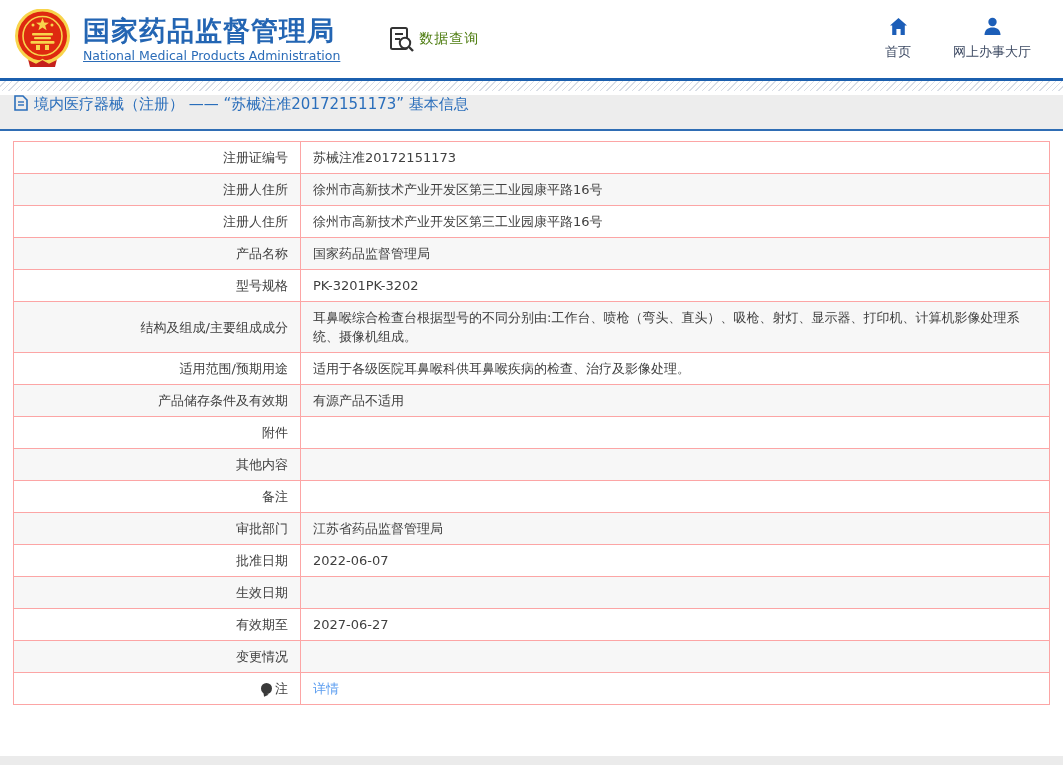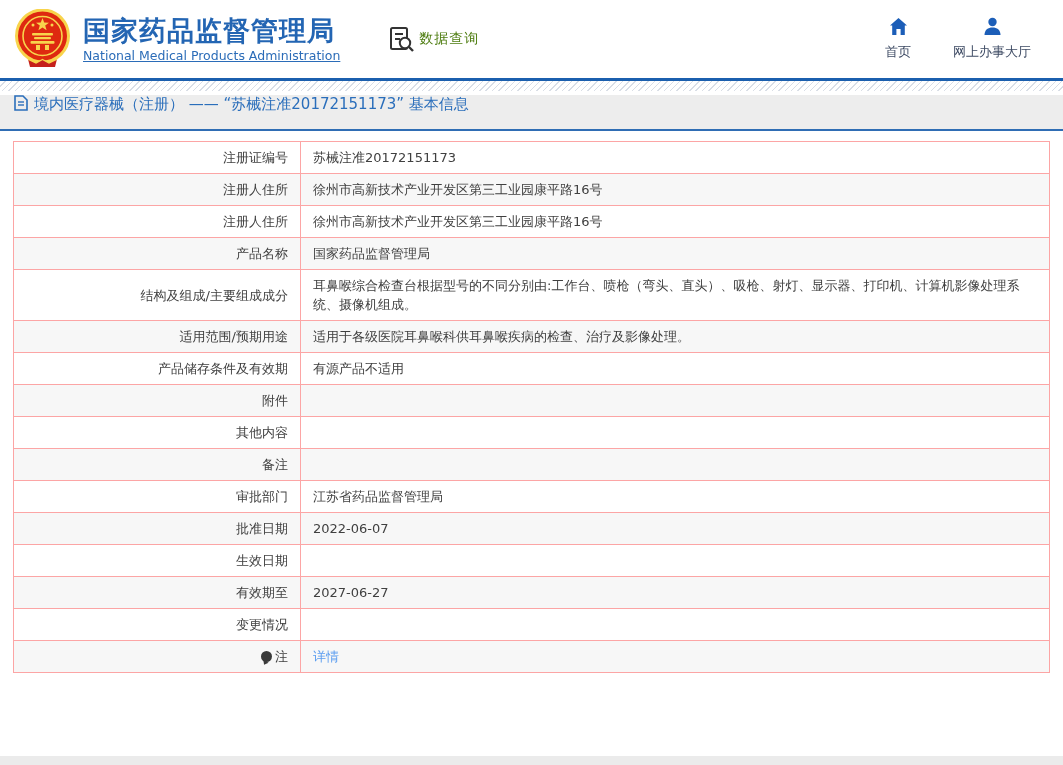--- a/index.html
+++ b/index.html
@@ -127,20 +127,24 @@
         </tr>
         <tr>
           <td class="label-cell">注册人住所</td>
           <td class="value-cell">徐州市高新技术产业开发区第三工业园康平路16号</td>
         </tr>
         <tr>
           <td class="label-cell">产品名称</td>
           <td class="value-cell">国家药品监督管理局</td>
         </tr>
         <tr>
+          <td class="label-cell">型号规格</td>
+          <td class="value-cell">PK-3201PK-3202</td>
+        </tr>
+        <tr>
           <td class="label-cell">结构及组成/主要组成成分</td>
           <td class="value-cell">耳鼻喉综合检查台根据型号的不同分别由:工作台、喷枪（弯头、直头）、吸枪、射灯、显示器、打印机、计算机影像处理系统、摄像机组成。</td>
         </tr>
         <tr>
           <td class="label-cell">适用范围/预期用途</td>
           <td class="value-cell">适用于各级医院耳鼻喉科供耳鼻喉疾病的检查、治疗及影像处理。</td>
         </tr>
         <tr>
           <td class="label-cell">产品储存条件及有效期</td>
           <td class="value-cell">有源产品不适用</td>

